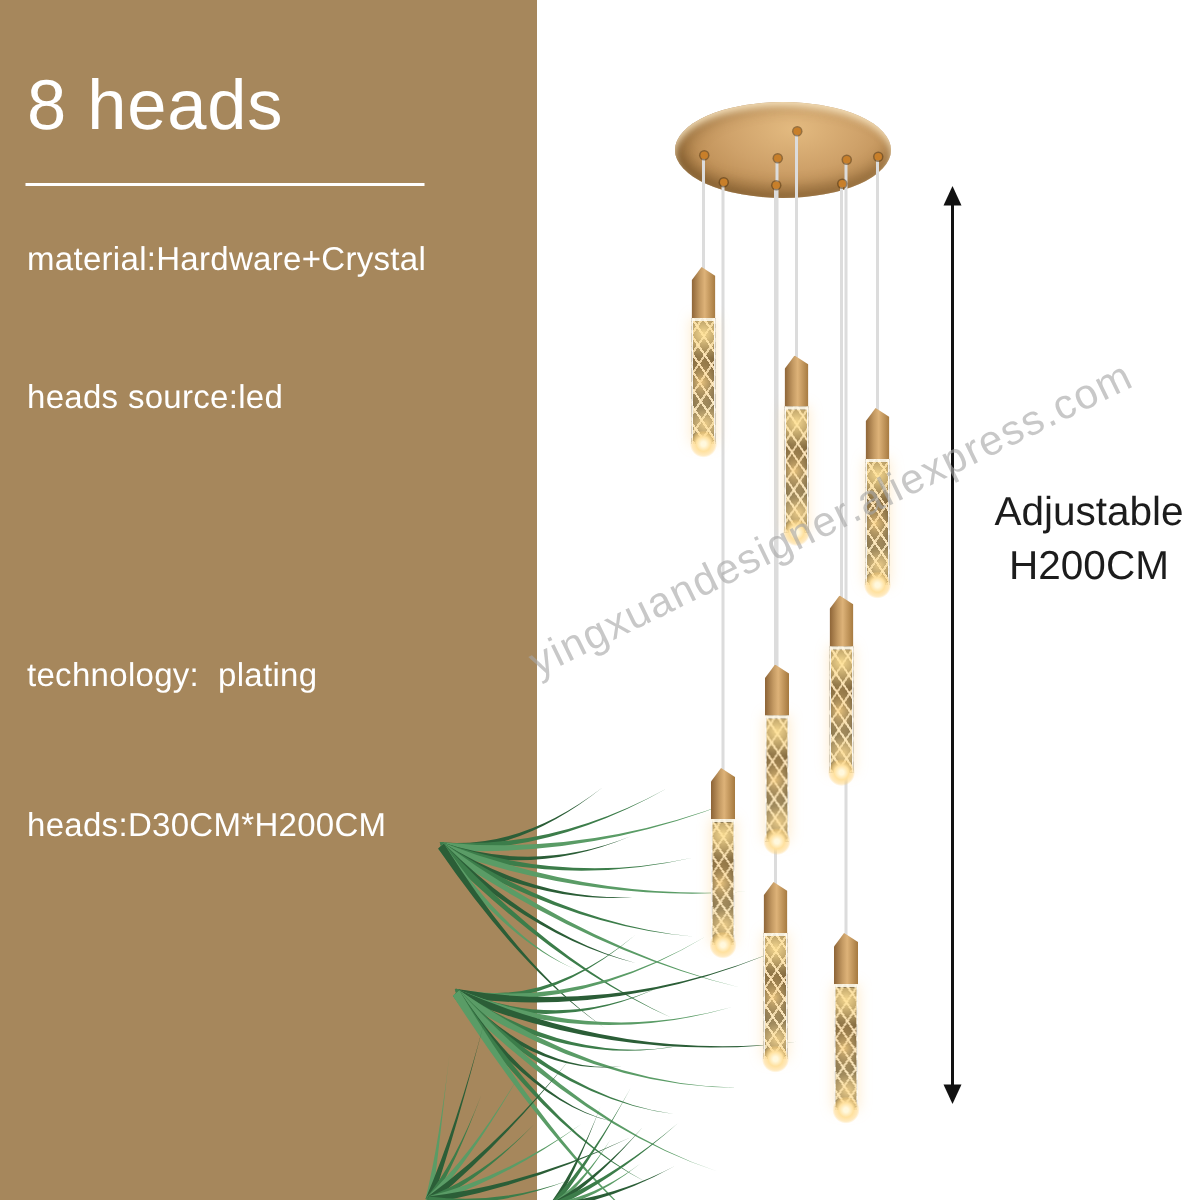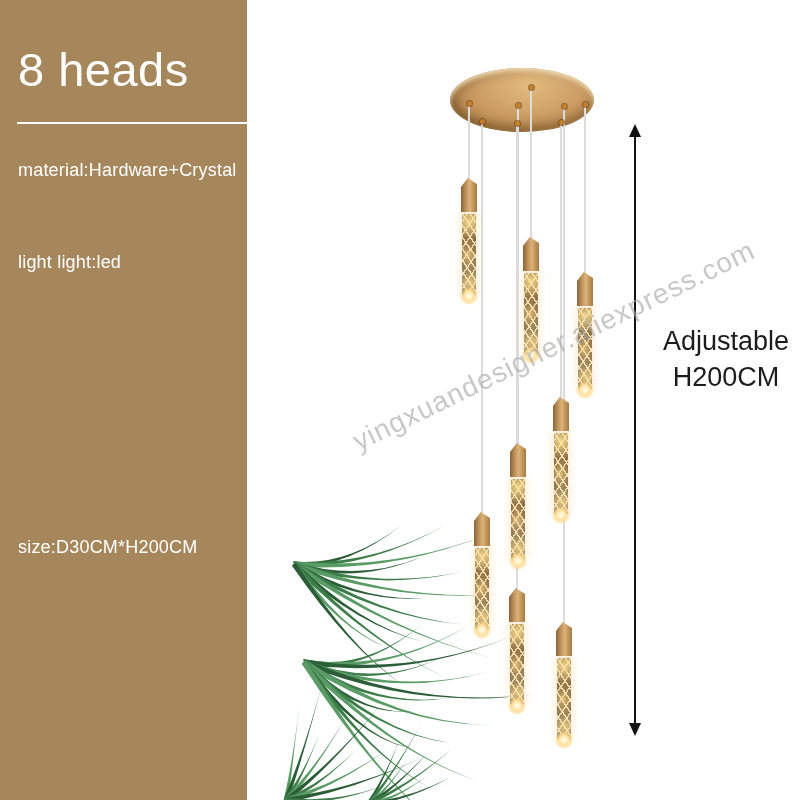--- a/index.html
+++ b/index.html
@@ -5,35 +5,35 @@
   html,body{margin:0;padding:0;}
   body{
     width:800px;height:800px;overflow:hidden;
     background:#ffffff;
     font-family:"Liberation Sans", sans-serif;
   }
   .stage{position:relative;width:800px;height:800px;background:#ffffff;}
 
   
   .panel{
-    position:absolute;left:0;top:0;width:247px;height:800px;
+    position:absolute;left:0;top:0;width:358px;height:800px;
     background:var(--panel-bg,#a6875c);z-index:2;
   }
   .panel-title{
     position:absolute;left:18px;top:42px;
     font-size:47px;color:var(--panel-text,#fff);
     letter-spacing:.5px;
   }
   .panel-divider{
     position:absolute;left:17px;top:122px;width:266px;height:2px;
     background:var(--panel-text,#fff);
   }
   .spec{
     position:absolute;left:18px;
-    font-size:18px;color:var(--panel-text,#fff);
+    font-size:22px;color:var(--panel-text,#fff);
     white-space:pre;letter-spacing:.2px;
   }
   .spec-0{top:160px}.spec-1{top:252px}.spec-2{top:348px}
   .spec-3{top:437px}.spec-4{top:537px}
 
   
   .d-label{
     position:absolute;left:452px;top:34px;width:160px;
     text-align:center;font-size:29px;color:var(--label-text,#1c1c1c);
     z-index:7;
@@ -113,22 +113,23 @@
 </style>
 </head>
 <body>
 
 <div class="stage">
 
   <aside class="panel">
     <div class="panel-title">8 heads</div>
     <div class="panel-divider"></div>
     <div class="spec spec-0">material:Hardware+Crystal</div>
-    <div class="spec spec-1">light light:led</div>
-    <div class="spec spec-4">size:D30CM*H200CM</div>
+    <div class="spec spec-1">heads source:led</div>
+    <div class="spec spec-3">technology:  plating</div>
+    <div class="spec spec-4">heads:D30CM*H200CM</div>
   </aside>
 
 
   <div class="plate"></div>
 
   <div id="lamp-layer">
       <div class="wire" style="left: 468.2px; top: 103px; height: 81px;"></div>
       <div class="dot" style="left: 466.5px; top: 100.5px;"></div>
       <div class="tube" style="left: 461px; top: 178px; width: 16px;">
         <div class="tube-gold" style="height: 34px;"></div>

